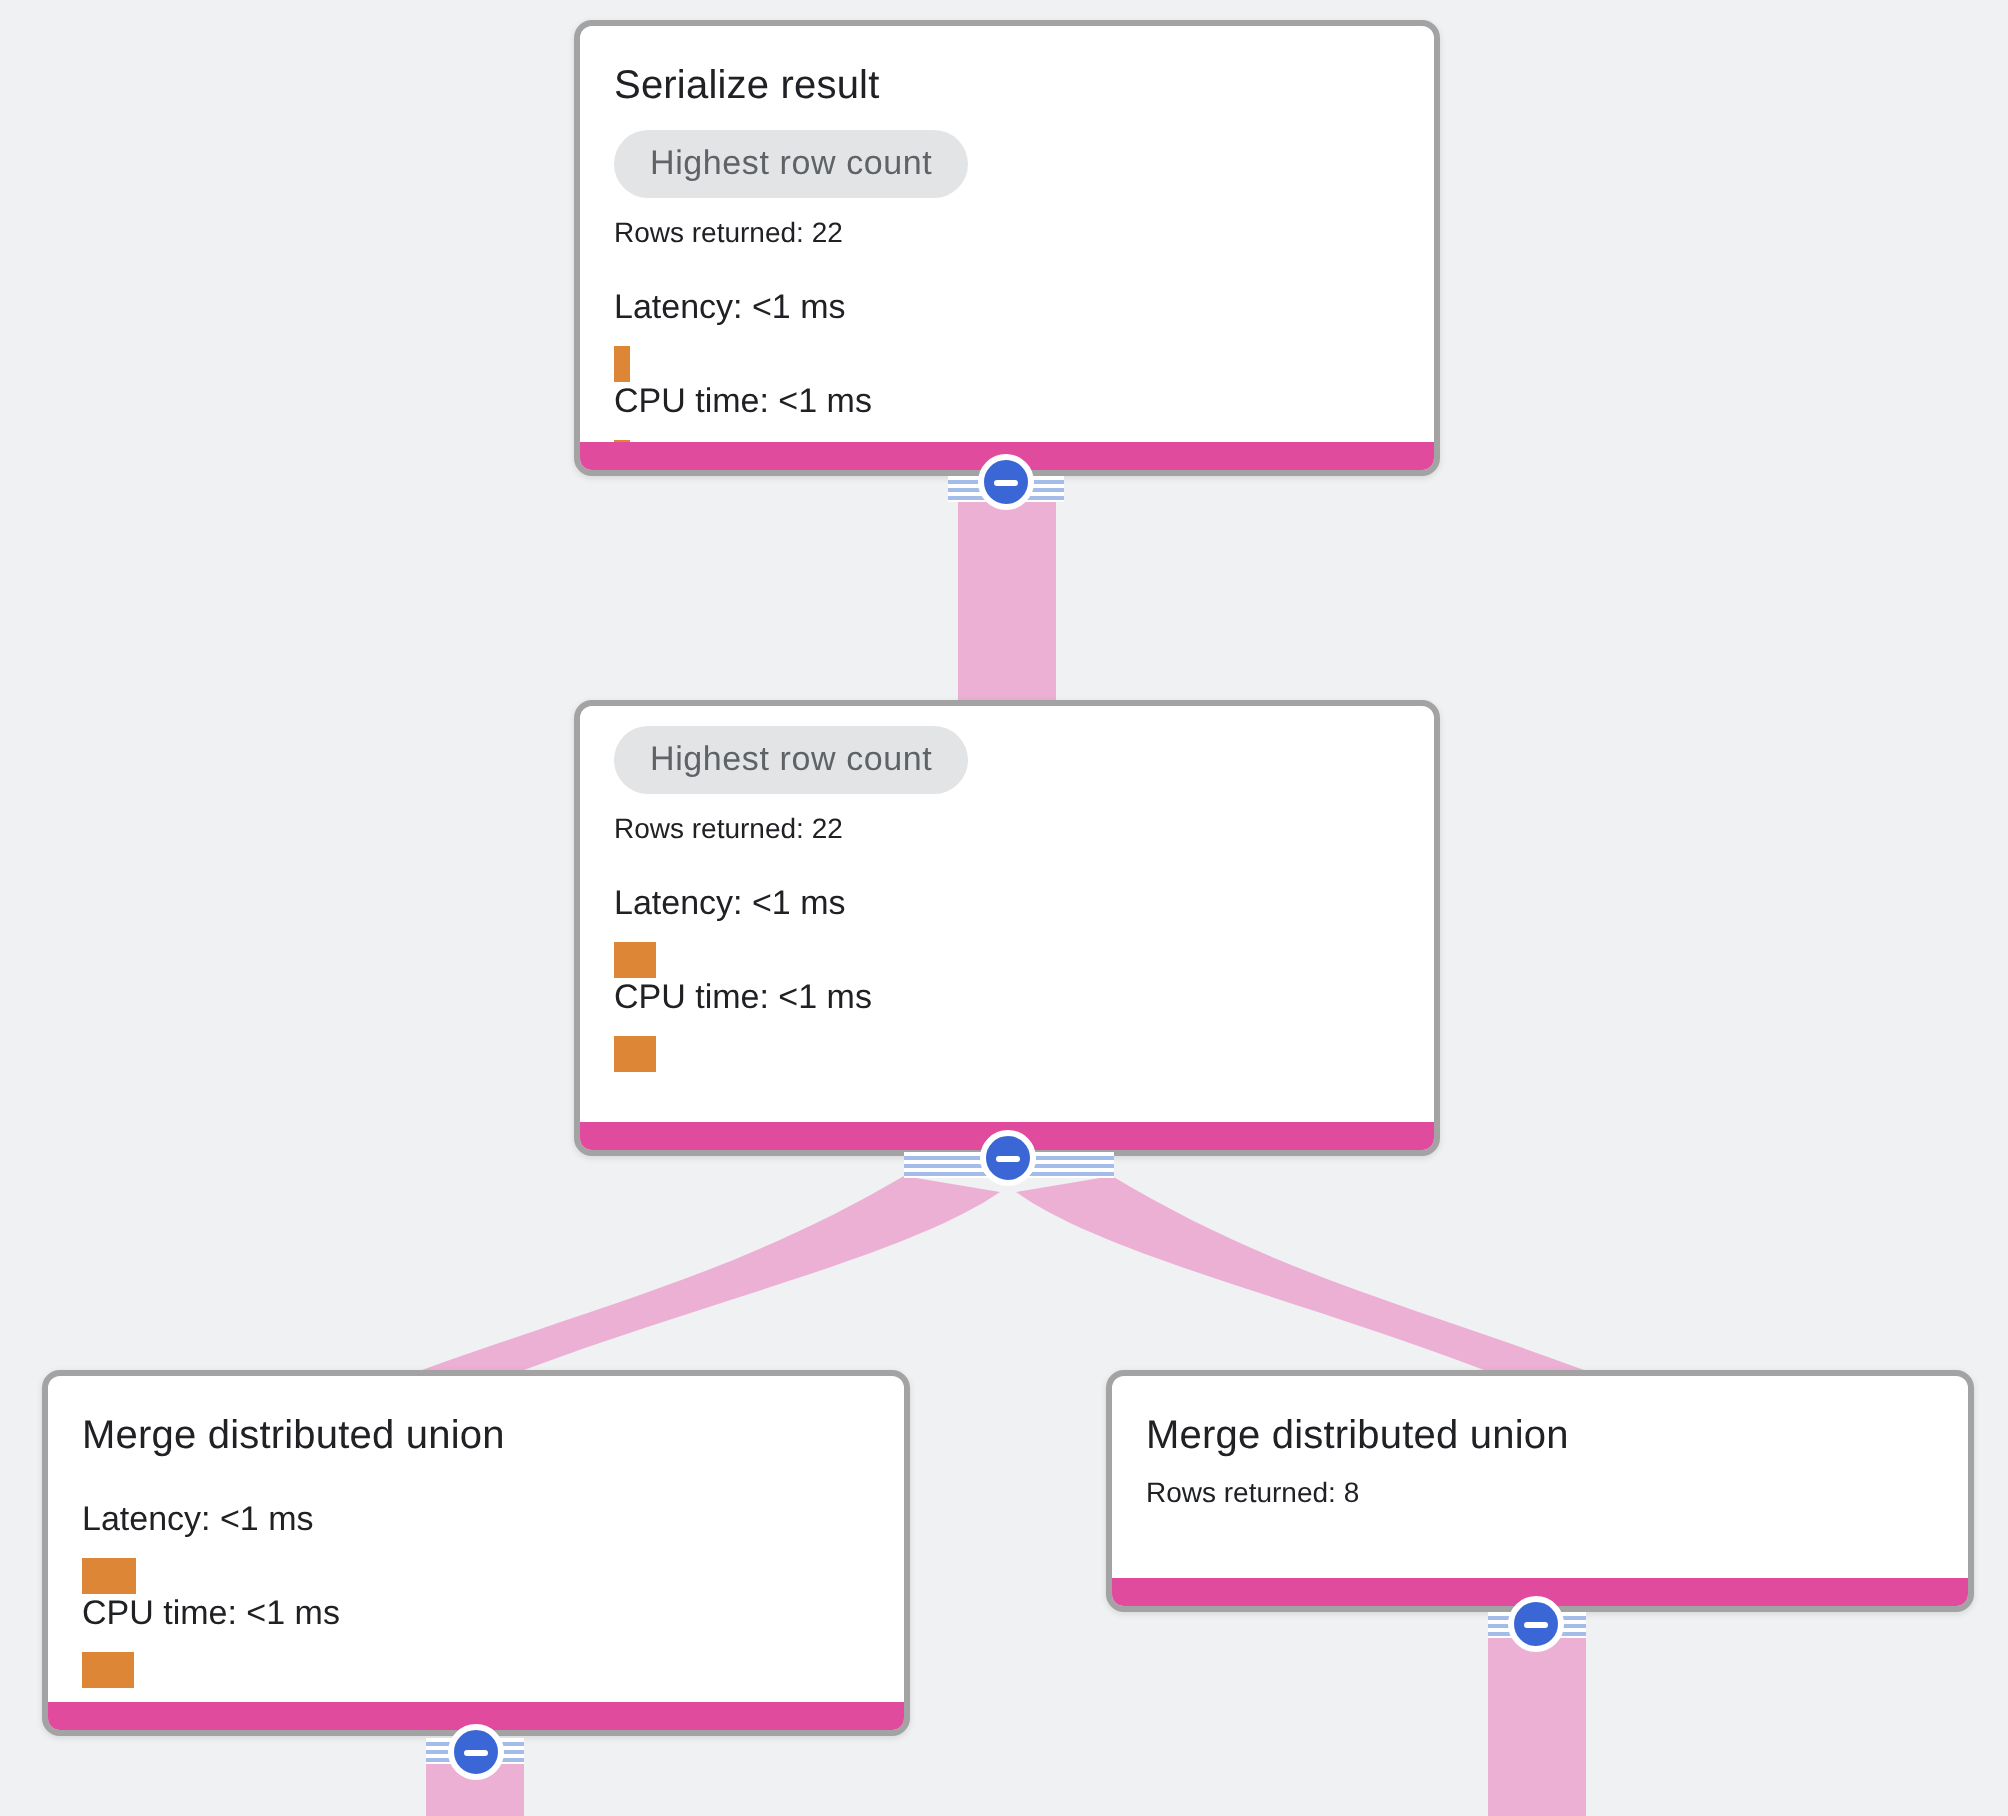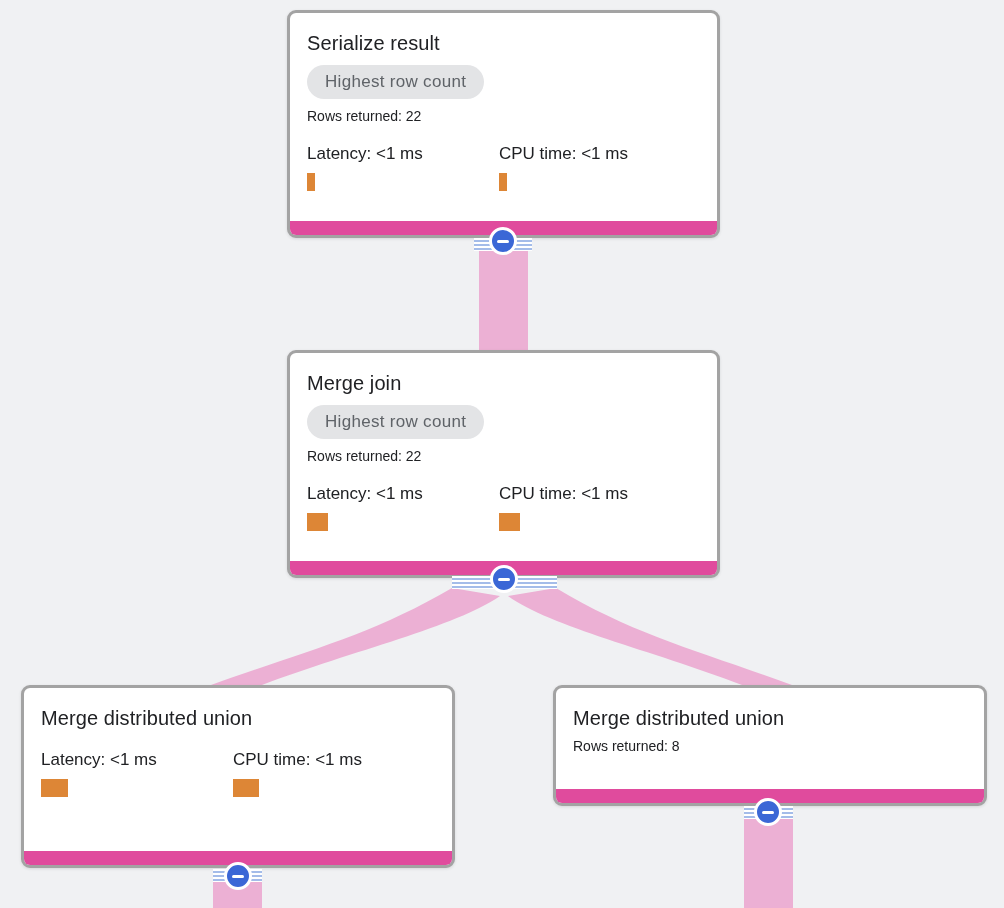--- a/index.html
+++ b/index.html
@@ -40,21 +40,21 @@
     display:inline-block;
     margin-top:10px;
     height:34px;line-height:34px;
     padding:0 18px;
     background:#e3e4e6;color:#5f6368;
     border-radius:17px;
     font-size:17px;font-weight:500;letter-spacing:.3px;
   }
   .rows{margin-top:9px;font-size:14px;color:#202124;}
   .rows.compact{margin-top:8px;}
-  .stats{display:flex;margin-top:20px;}
+  .stats{display:flex;margin-top:20px;flex-direction:column;}
   .stat{width:192px;}
   .stat-label{font-size:17px;color:#202124;}
   .bar{margin-top:9px;height:18px;background:#dd8636;}
   .stripes{
     position:absolute;height:13px;z-index:3;
     background:linear-gradient(180deg,
       #ffffff 0,#ffffff 2px,
       #a4bce9 2px,#a4bce9 4px,
       #ffffff 4px,#ffffff 6px,
       #a4bce9 6px,#a4bce9 8px,
@@ -103,21 +103,20 @@
       </div>
       <div class="stat">
         <div class="stat-label">CPU time: &lt;1 ms</div>
         <div class="bar" style="width: 8px;"></div>
       </div>
     </div>
     <div class="accent"></div>
   </div>
 
   <div class="card" style="left:287px;top:350px;width:433px;height:228px">
-    <div class="title">Merge join</div>
     <div>
       <span class="badge">Highest row count</span>
     </div>
     <div class="rows">Rows returned: 22</div>
     <div class="stats">
       <div class="stat">
         <div class="stat-label">Latency: &lt;1 ms</div>
         <div class="bar" style="width: 21px;"></div>
       </div>
       <div class="stat">

